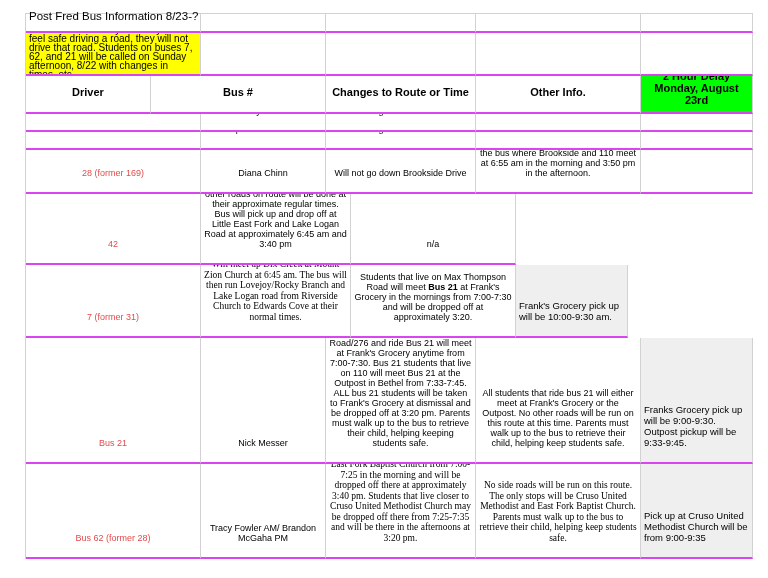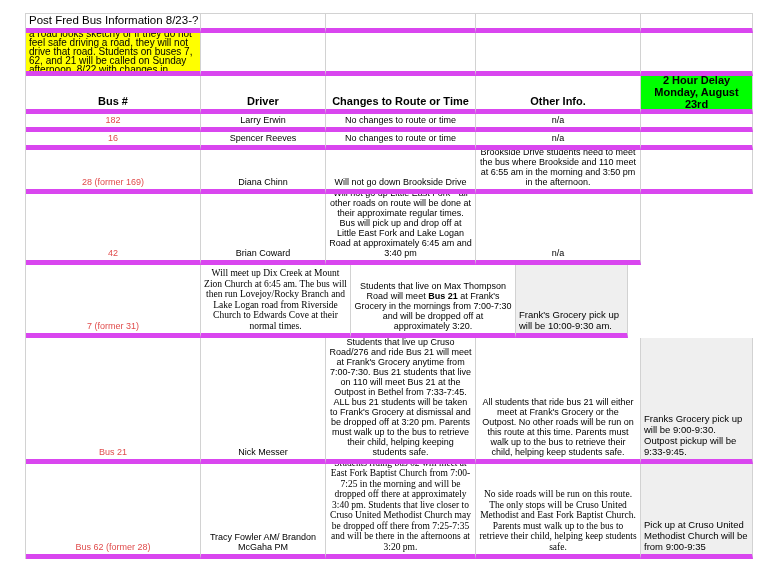--- a/index.html
+++ b/index.html
@@ -9,22 +9,22 @@
     position:relative;
   }
   .sheet{
     position:absolute;left:25px;top:13px;
     border-top:1px solid #d2d2d2;border-left:1px solid #d2d2d2;
     background:#ffffff;
   }
   .row{display:flex;}
   .cell{
     box-sizing:border-box;
-    border-right:1px solid #d2d2d2;border-bottom:5px solid #d946ef;
-    padding:1px 3px 2px 3px;
+    border-right:1px solid #d2d2d2;border-bottom:2px solid #d946ef;
+    padding:1px 3px 14px 3px;
     display:flex;flex-direction:column;justify-content:flex-end;
     overflow:hidden;
     font-size:9px;line-height:10px;text-align:center;
   }
   
   .cA{width:175px}.cB{width:125px}.cC{width:150px}.cD{width:165px}.cE{width:112px}
   
   .r1{height:19px}.r2{height:43px}.r3{height:38px}.r4{height:18px}.r5{height:18px}
   .r6{height:44px}.r7{height:71px}.r8{height:73px}.r9{height:126px}.r10{height:95px}
 
@@ -66,22 +66,22 @@
 
   <div class="row r2">
     <div class="cell cA notice-cell">Bus Drivers have been advised that if a road looks sketchy or if they do not feel safe driving a road, they will not drive that road. Students on buses 7, 62, and 21 will be called on Sunday afternoon, 8/22 with changes in times, etc.</div>
     <div class="cell cB"></div>
     <div class="cell cC"></div>
     <div class="cell cD"></div>
     <div class="cell cE"></div>
   </div>
 
   <div class="row r3">
+    <div class="cell cB header-cell">Driver</div>
     <div class="cell cA header-cell">Bus #</div>
-    <div class="cell cB header-cell">Driver</div>
     <div class="cell cC header-cell">Changes to Route or Time</div>
     <div class="cell cD header-cell">Other Info.</div>
     <div class="cell cE delay-cell">2 Hour Delay Monday, August 23rd</div>
   </div>
 
   <div class="row r4">
     <div class="cell cA bus-cell">182</div>
     <div class="cell cB">Larry Erwin</div>
     <div class="cell cC">No changes to route or time</div>
     <div class="cell cD">n/a</div>
@@ -99,21 +99,20 @@
   <div class="row r6">
     <div class="cell cA bus-cell">28 (former 169)</div>
     <div class="cell cB">Diana Chinn</div>
     <div class="cell cC">Will not go down Brookside Drive</div>
     <div class="cell cD">Brookside Drive students need to meet the bus where Brookside and 110 meet at 6:55 am in the morning and 3:50 pm in the afternoon.</div>
     <div class="cell cE"></div>
   </div>
 
   <div class="row r7">
     <div class="cell cA bus-cell">42</div>
-    <div class="cell cB">Brian Coward</div>
     <div class="cell cC">Will not go up Little East Fork-- all other roads on route will be done at their approximate regular times. Bus will pick up and drop off at Little East Fork and Lake Logan Road at approximately 6:45 am and 3:40 pm</div>
     <div class="cell cD">n/a</div>
   </div>
 
   <div class="row r8">
     <div class="cell cA bus-cell">7 (former 31)</div>
     <div class="cell cC serif">Will meet up Dix Creek at Mount Zion Church at 6:45 am.  The bus will then run Lovejoy/Rocky Branch and Lake Logan road from Riverside Church to Edwards Cove at their normal times.</div>
     <div class="cell cD">
       <div><span>Students that live on Max Thompson Road will meet </span><span class="b">Bus 21</span><span> at Frank's Grocery in the mornings from 7:00-7:30 and will be dropped off at approximately 3:20.</span></div>
     </div>

